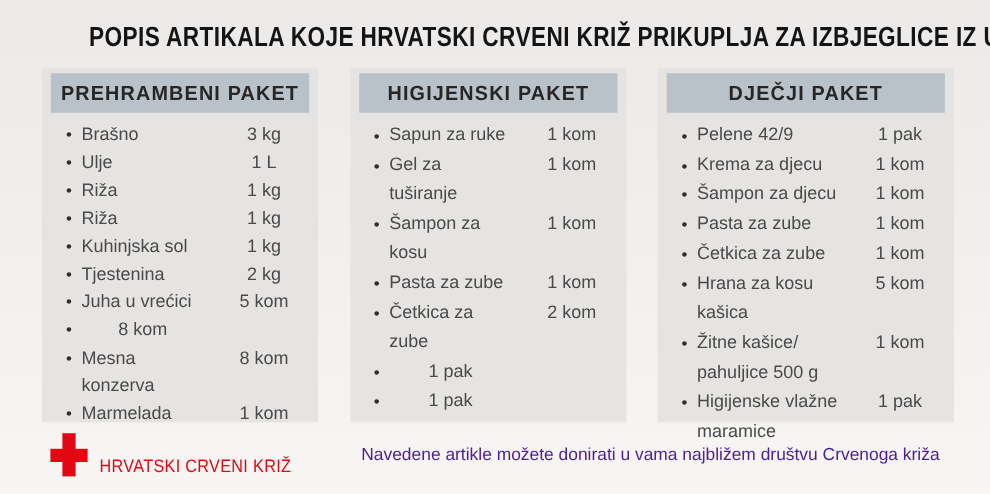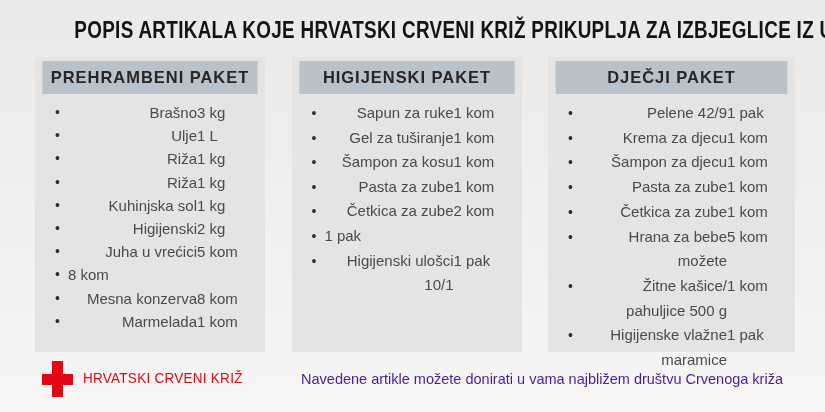--- a/index.html
+++ b/index.html
@@ -74,40 +74,40 @@
     color:#2e2e2e;
     font-size:14px;
     margin-right:8px;
     flex:0 0 auto;
   }
   .item-name{
     flex:1 1 auto;
     font-size:15px;
     color:#4a4a4a;
     white-space:pre-line;
-    text-align:right;
   }
   .item-qty{
     flex:0 0 auto;
     min-width:46px;
-    text-align:left;
+    text-align:center;
     font-size:15px;
     color:#4a4a4a;
+    margin-left:28px;
   }
 
   
   .footer{
     display:flex;
     align-items:center;
     margin-top:9px;
     padding:0 42px;
   }
   .logo{
     display:flex;
-    align-items:flex-start;
+    align-items:flex-end;
     flex:0 0 auto;
   }
   .cross{
     position:relative;
     width:31px;height:36px;
     flex:0 0 auto;
   }
   .cross::before{
     content:"";position:absolute;
     left:50%;top:0;width:11px;height:36px;
@@ -174,21 +174,21 @@
           </li>
 
           <li>
             <span class="bullet">•</span>
             <span class="item-name">Kuhinjska sol</span>
             <span class="item-qty">1 kg</span>
           </li>
 
           <li>
             <span class="bullet">•</span>
-            <span class="item-name">Higijenski</span>
+            <span class="item-name">Tjestenina</span>
             <span class="item-qty">2 kg</span>
           </li>
 
           <li>
             <span class="bullet">•</span>
             <span class="item-name">Juha u vrećici</span>
             <span class="item-qty">5 kom</span>
           </li>
 
           <li>
@@ -244,21 +244,20 @@
             <span class="item-qty">2 kom</span>
           </li>
 
           <li>
             <span class="bullet">•</span>
             <span class="item-qty">1 pak</span>
           </li>
 
           <li>
             <span class="bullet">•</span>
-            <span class="item-name">Higijenski ulošci 10/1</span>
             <span class="item-qty">1 pak</span>
           </li>
         </ul>
     </div>
 
     <div class="panel panel-3">
       <div class="panel-header">DJEČJI PAKET</div>
       <ul class="items">
 
           <li>
@@ -286,21 +285,21 @@
           </li>
 
           <li>
             <span class="bullet">•</span>
             <span class="item-name">Četkica za zube</span>
             <span class="item-qty">1 kom</span>
           </li>
 
           <li>
             <span class="bullet">•</span>
-            <span class="item-name">Hrana za bebe možete</span>
+            <span class="item-name">Hrana za kosu kašica</span>
             <span class="item-qty">5 kom</span>
           </li>
 
           <li>
             <span class="bullet">•</span>
             <span class="item-name">Žitne kašice/
 pahuljice 500 g</span>
             <span class="item-qty">1 kom</span>
           </li>
 

